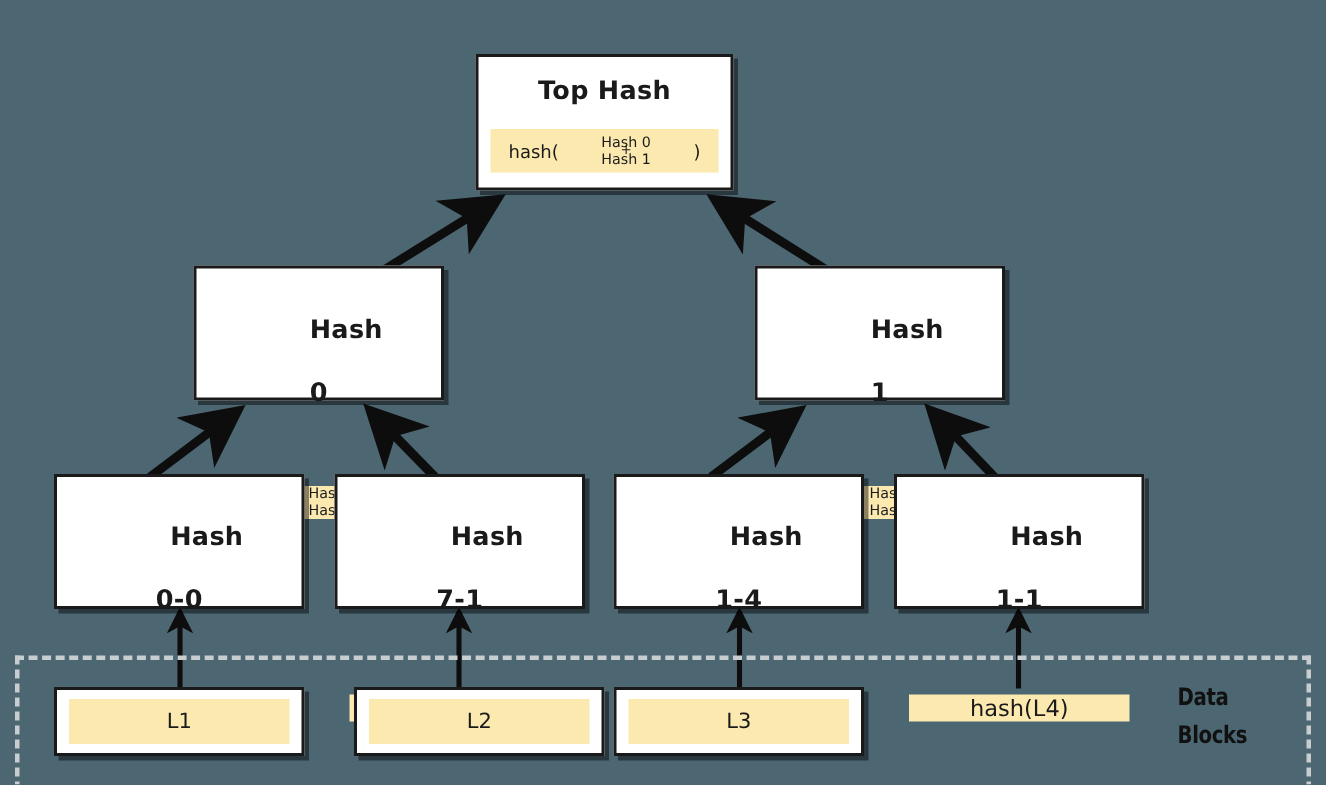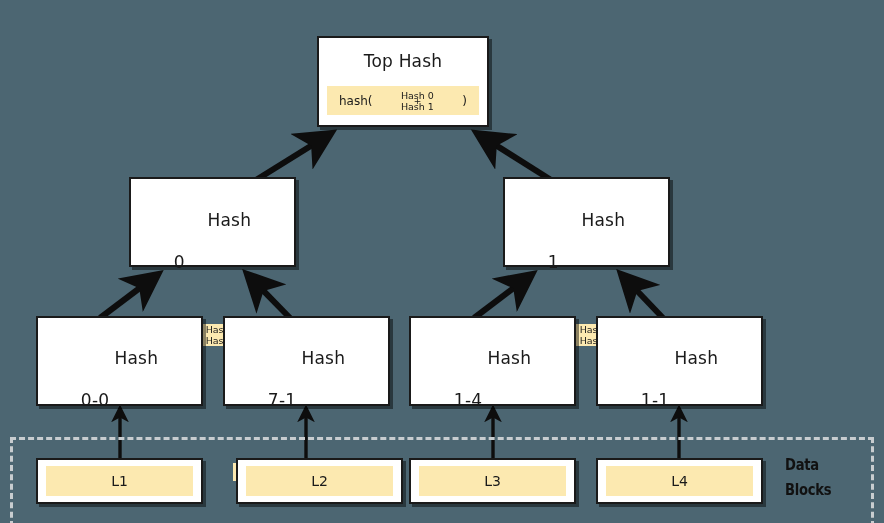--- a/index.html
+++ b/index.html
@@ -30,26 +30,27 @@
     background: #ffffff;
     border: 2px solid #1a1a1a;
     box-sizing: border-box;
     box-shadow: 3px 3px 0 rgba(0,0,0,0.45);
     display: flex;
     flex-direction: column;
     align-items: center;
     z-index: 3;
   }
   .node-title {
-    text-align: left;
+    text-align: center;
     color: #1a1a1a;
     font-size: 17px;
     line-height: 21px;
     white-space: pre;
     letter-spacing: 0.2px;
+    font-weight: bold;
   }
   .node-title .t2 { display: block; }
   
   .formula {
     background: #fce9b0;
     color: #1a1a1a;
     box-sizing: border-box;
     display: flex;
     align-items: center;
     justify-content: center;
@@ -277,22 +278,19 @@
 
   <div class="leaf" id="leaf-l1">
     <div class="formula">L1</div>
   </div>
   <div class="leaf" id="leaf-l2">
     <div class="formula">L2</div>
   </div>
   <div class="leaf" id="leaf-l3">
     <div class="formula">L3</div>
   </div>
-  <div class="leaf" id="leaf-l4">
-    <div class="formula">L4</div>
-  </div>
 
   <div id="data-blocks-label">
     <span>Data</span>
     <span>Blocks</span>
   </div>
 
 </div>
 
 </body></html>

